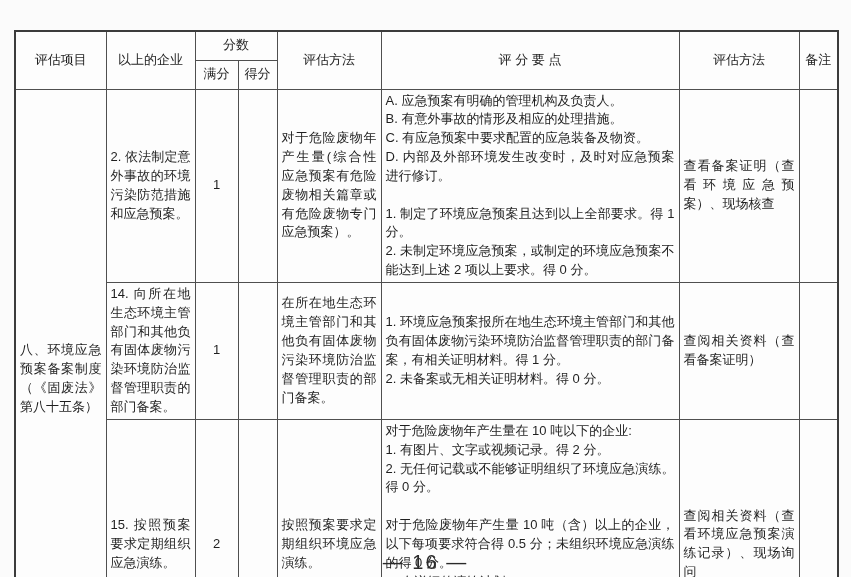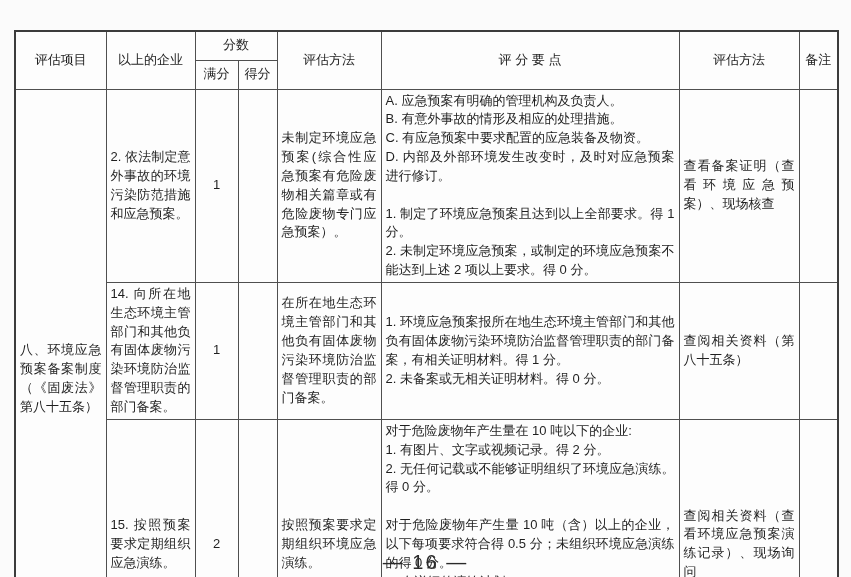--- a/index.html
+++ b/index.html
@@ -96,39 +96,39 @@
       <th class="hdr">满分</th>
       <th class="hdr">得分</th>
     </tr>
   </thead>
   <tbody>
     <tr class="r1">
       <td class="jtext" rowspan="3">八、环境应急预案备案制度（《固废法》第八十五条）</td>
       <td class="jtext">2. 依法制定意外事故的环境污染防范措施和应急预案。</td>
       <td class="center">1</td>
       <td class="center"></td>
-      <td class="jtext">未制定环境应急预案(综合性应急预案有危险废物相关篇章或有危险废物专门应急预案）。</td>
+      <td class="jtext">对于危险废物年产生量(综合性应急预案有危险废物相关篇章或有危险废物专门应急预案）。</td>
       <td class="jtext pre">A. 应急预案有明确的管理机构及负责人。
 B. 有意外事故的情形及相应的处理措施。
 C. 有应急预案中要求配置的应急装备及物资。
 D. 内部及外部环境发生改变时，及时对应急预案进行修订。
 
 1. 制定了环境应急预案且达到以上全部要求。得 1 分。
 2. 未制定环境应急预案，或制定的环境应急预案不能达到上述 2 项以上要求。得 0 分。</td>
       <td class="jtext">查看备案证明（查看环境应急预案）、现场核查</td>
       <td></td>
     </tr>
     <tr class="r2">
       <td class="jtext">14. 向所在地生态环境主管部门和其他负有固体废物污染环境防治监督管理职责的部门备案。</td>
       <td class="center">1</td>
       <td class="center"></td>
       <td class="jtext">在所在地生态环境主管部门和其他负有固体废物污染环境防治监督管理职责的部门备案。</td>
       <td class="jtext pre">1. 环境应急预案报所在地生态环境主管部门和其他负有固体废物污染环境防治监督管理职责的部门备案，有相关证明材料。得 1 分。
 2. 未备案或无相关证明材料。得 0 分。</td>
-      <td class="jtext">查阅相关资料（第八十五条）</td>
+      <td class="jtext">查阅相关资料（查看备案证明）</td>
       <td></td>
     </tr>
     <tr class="r3">
       <td class="jtext">15. 按照预案要求定期组织应急演练。</td>
       <td class="center">2</td>
       <td class="center"></td>
       <td class="jtext">按照预案要求定期组织环境应急演练。</td>
       <td class="jtext pre">对于危险废物年产生量在 10 吨以下的企业:
 1. 有图片、文字或视频记录。得 2 分。
 2. 无任何记载或不能够证明组织了环境应急演练。得 0 分。

